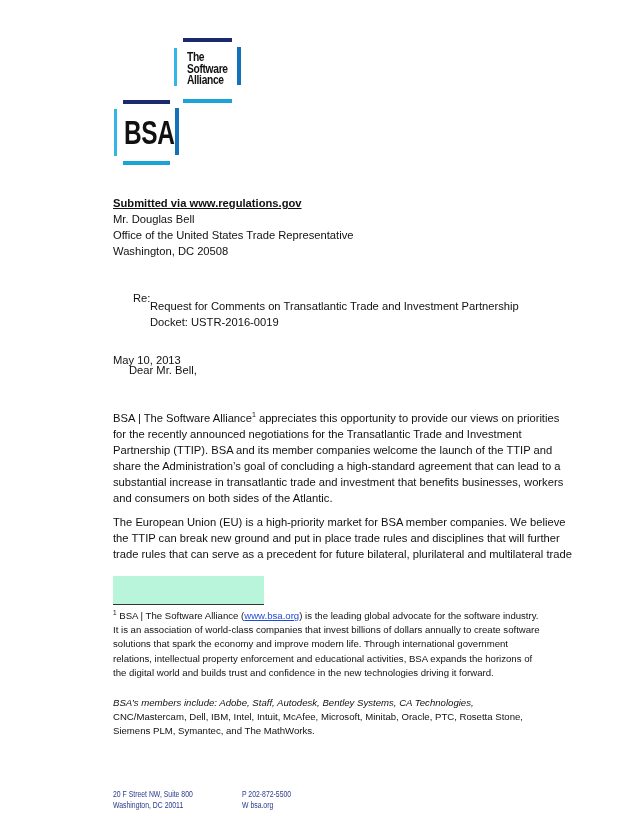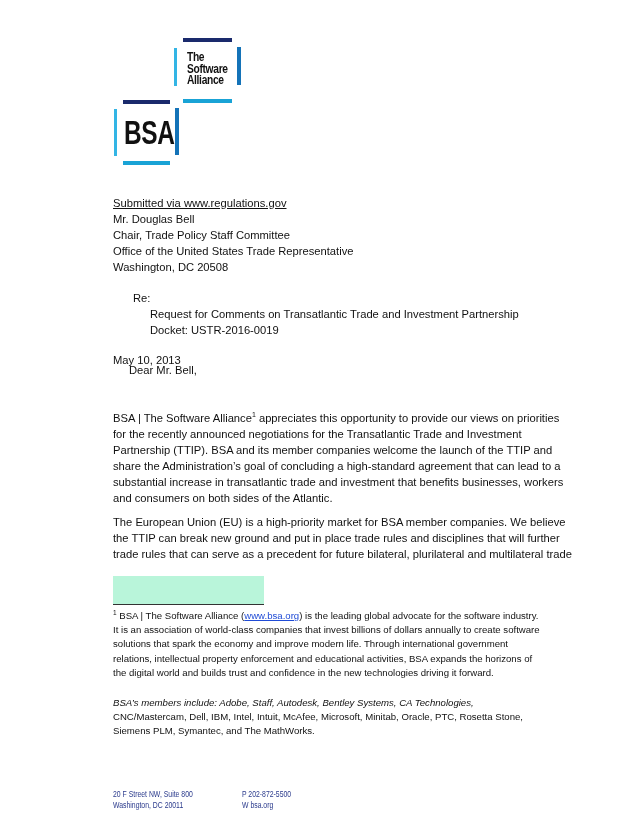--- a/index.html
+++ b/index.html
@@ -53,27 +53,27 @@
     transform-origin: left top;
   }
 
   
   .text {
     font-size: 11.2px;
     line-height: 16px;
     color: #111;
   }
   .line { white-space: nowrap; }
-  .underline { text-decoration: underline; }
+  .underline { text-decoration: underline; font-weight: bold; }
 
   .address { left: 113px; top: 195px; }
 
   .re-block { left: 113px; top: 290px; }
   .re-label { position: absolute; left: 0; top: 0; padding-left: 20px; }
-  .re-lines { position: absolute; left: 37px; top: 16px; }
+  .re-lines { position: absolute; left: 37px; top: 8px; }
 
   .date { left: 113px; top: 352px; text-align: right; }
   .salutation { left: 113px; top: 362px; margin-left: 16px; }
 
   .para { left: 113px; width: 420px; }
   .para1 { top: 410px; }
   .para2 { top: 514px; }
 
   sup.fn { font-size: 7px; line-height: 0; vertical-align: 5px; }
 
@@ -141,21 +141,20 @@
   <div class="bar bar-navy" style="left:123px; top:100px; width:47px; height:4px;"></div>
   <div class="bar bar-sky" style="left:114px; top:109px; width:3px; height:47px;"></div>
   <div class="bar bar-blue" style="left:175px; top:108px; width:4px; height:47px;"></div>
   <div class="bar bar-cyan" style="left:123px; top:161px; width:47px; height:4px;"></div>
   <div class="logo-bsa">BSA</div>
 </div>
 
 <div class="abs text address">
   <div class="line underline">Submitted via www.regulations.gov</div>
   <div class="line">Mr. Douglas Bell</div>
-  <div class="line">Chair, Trade Policy Staff Committee</div>
   <div class="line">Office of the United States Trade Representative</div>
   <div class="line">Washington, DC 20508</div>
 </div>
 
 <div class="abs text re-block">
   <div class="re-label line">Re:</div>
   <div class="re-lines">
     <div class="line">Request for Comments on Transatlantic Trade and Investment Partnership</div>
     <div class="line">Docket: USTR-2016-0019</div>
   </div>

